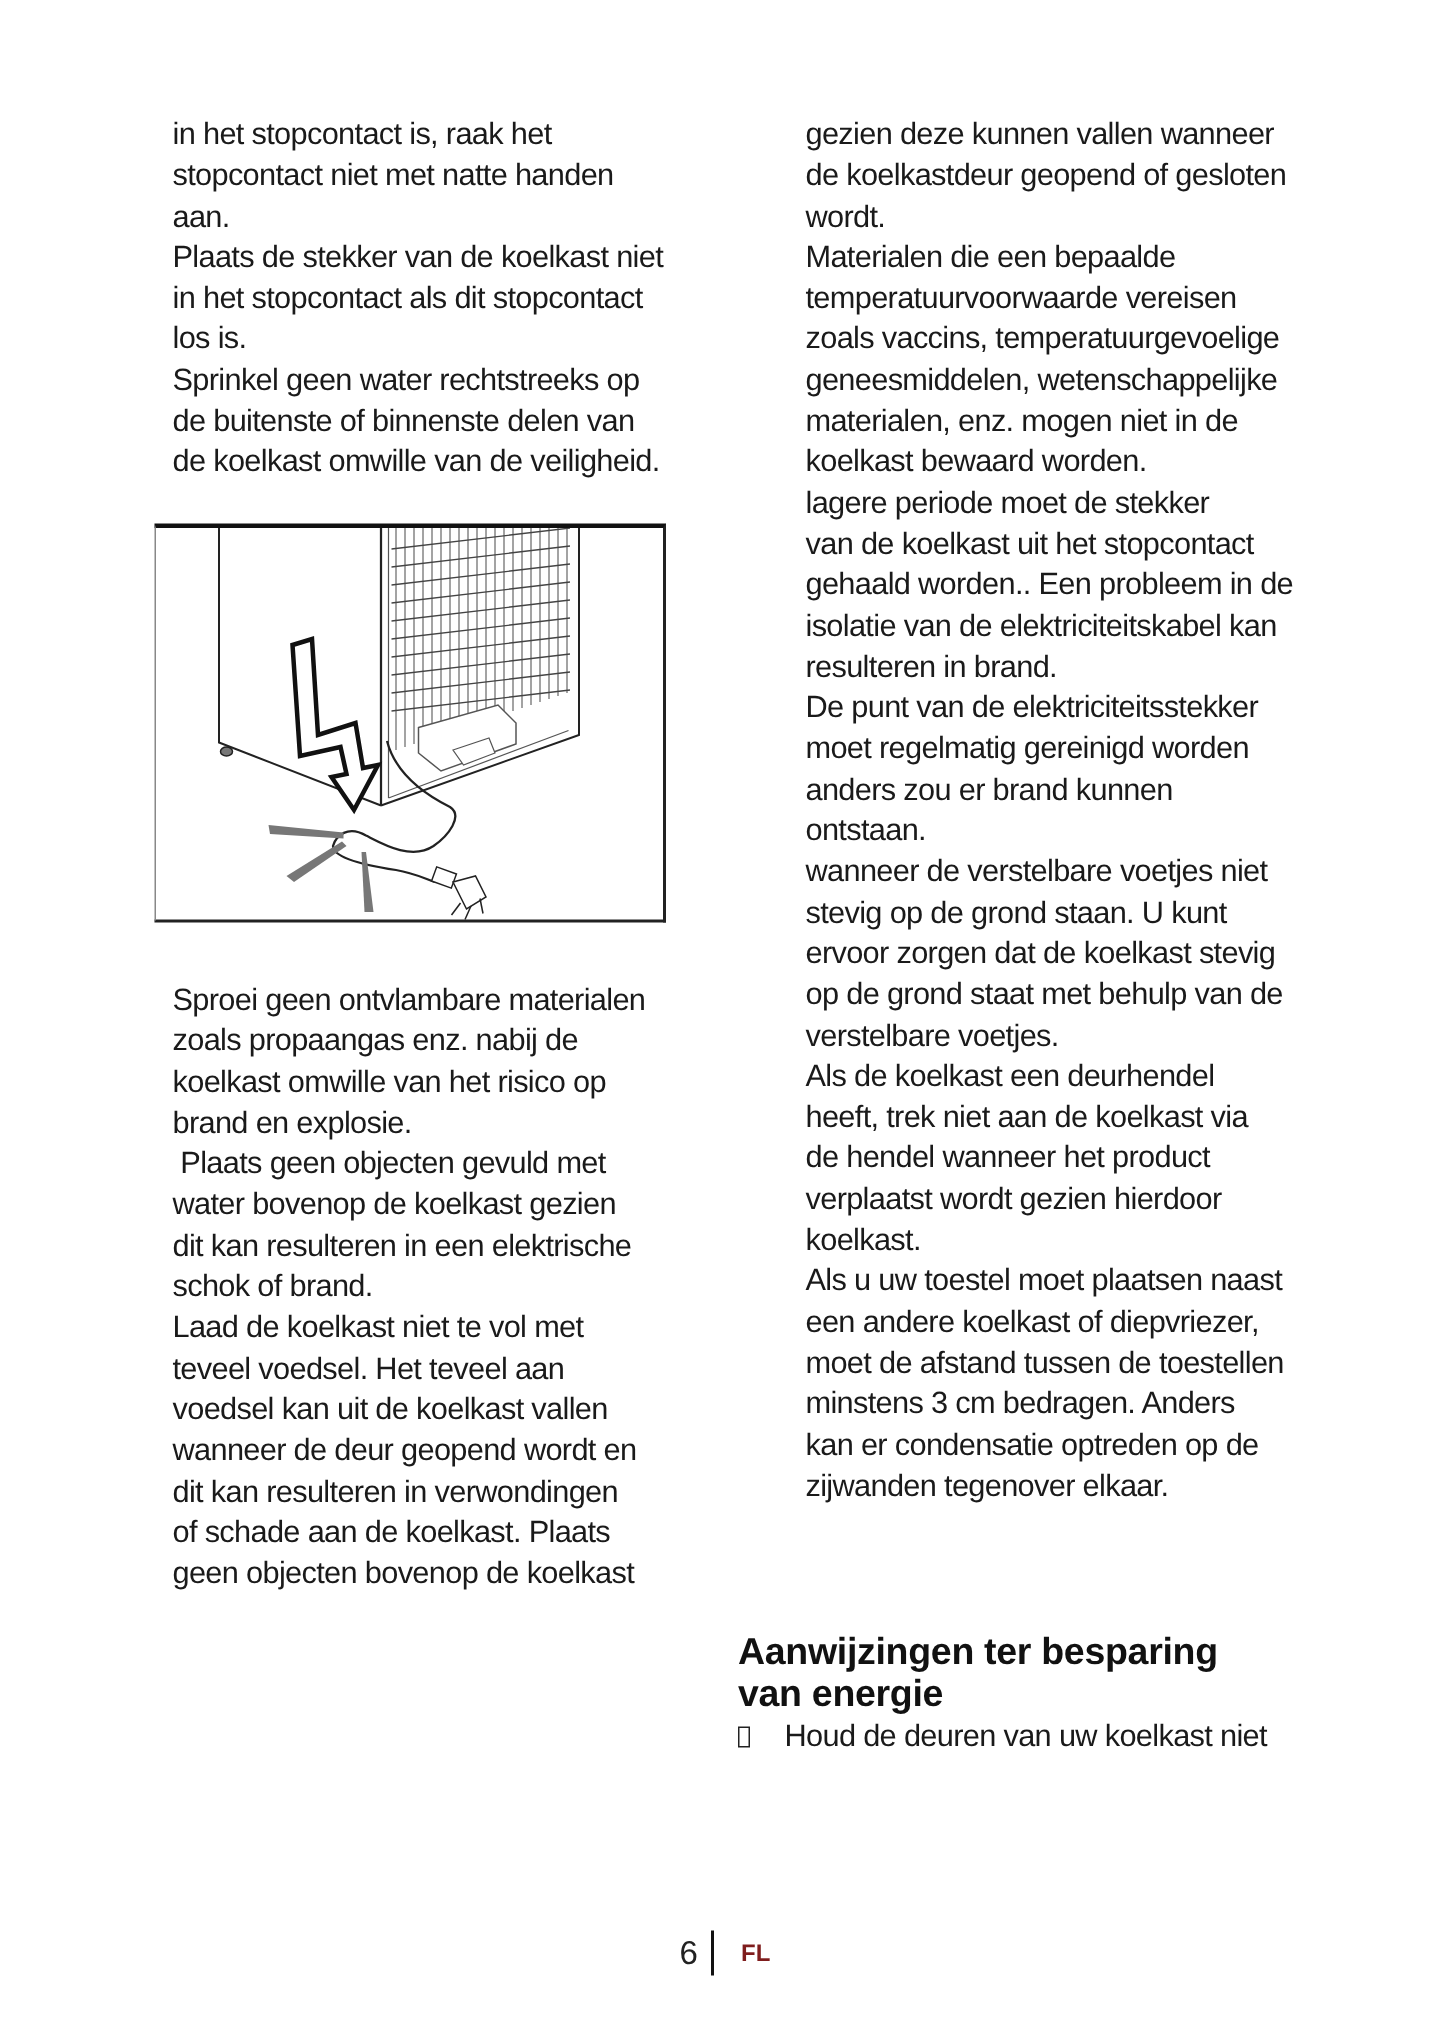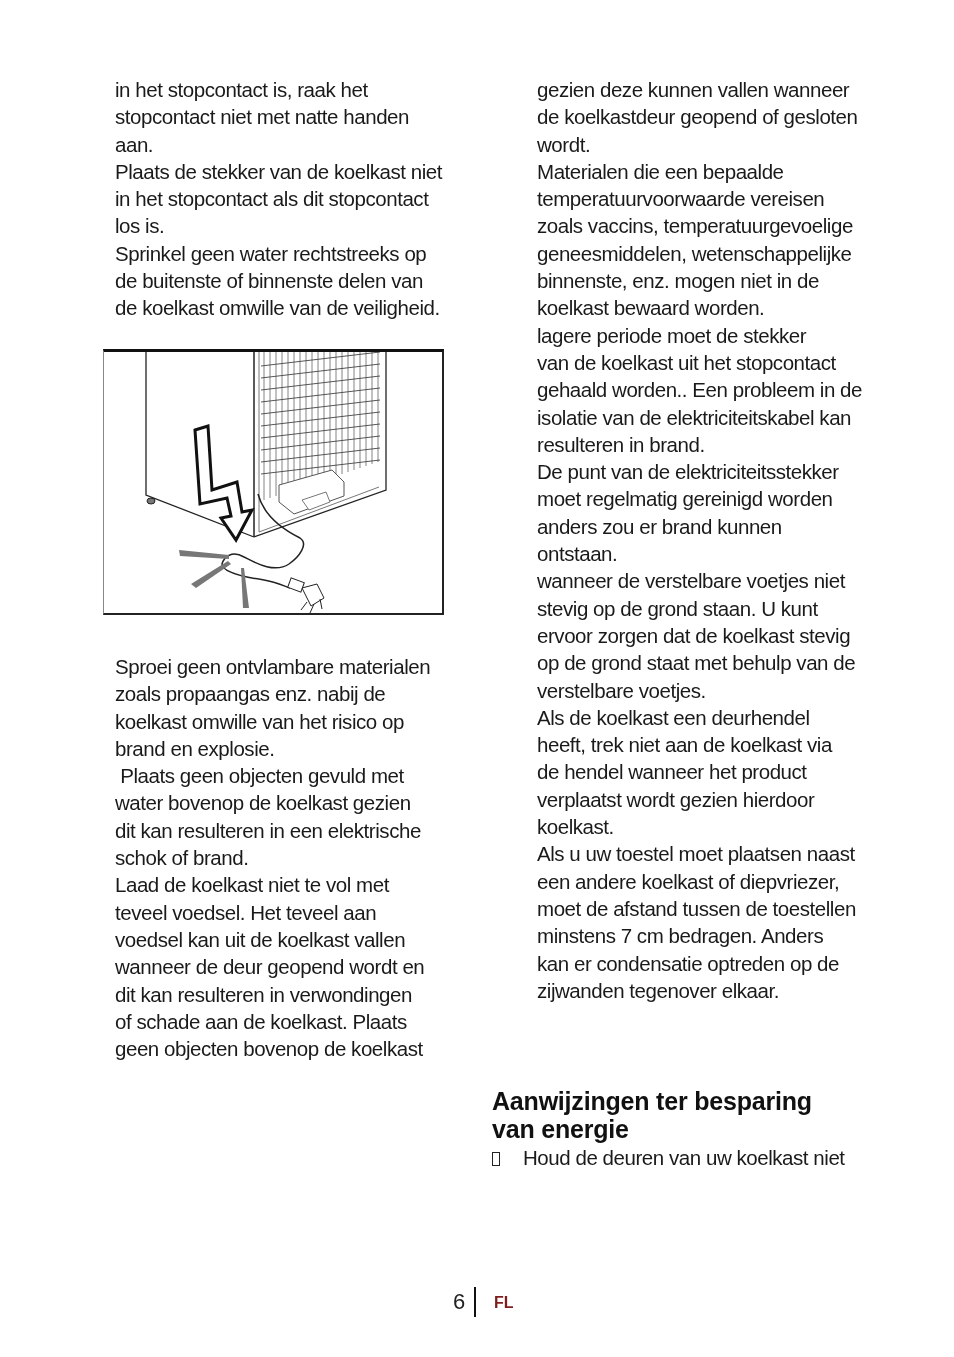--- a/index.html
+++ b/index.html
@@ -130,21 +130,21 @@
 </div>
 
 <div class="col col-right">
   <span class="line">gezien deze kunnen vallen wanneer</span>
   <span class="line">de koelkastdeur geopend of gesloten</span>
   <span class="line">wordt.</span>
   <span class="line">Materialen die een bepaalde</span>
   <span class="line">temperatuurvoorwaarde vereisen</span>
   <span class="line">zoals vaccins, temperatuurgevoelige</span>
   <span class="line">geneesmiddelen, wetenschappelijke</span>
-  <span class="line">binnenste, enz. mogen niet in de</span>
+  <span class="line">materialen, enz. mogen niet in de</span>
   <span class="line">koelkast bewaard worden.</span>
   <span class="line">lagere periode moet de stekker</span>
   <span class="line">van de koelkast uit het stopcontact</span>
   <span class="line">gehaald worden.. Een probleem in de</span>
   <span class="line">isolatie van de elektriciteitskabel kan</span>
   <span class="line">resulteren in brand.</span>
   <span class="line">De punt van de elektriciteitsstekker</span>
   <span class="line">moet regelmatig gereinigd worden</span>
   <span class="line">anders zou er brand kunnen</span>
   <span class="line">ontstaan.</span>
@@ -154,21 +154,21 @@
   <span class="line">op de grond staat met behulp van de</span>
   <span class="line">verstelbare voetjes.</span>
   <span class="line">Als de koelkast een deurhendel</span>
   <span class="line">heeft, trek niet aan de koelkast via</span>
   <span class="line">de hendel wanneer het product</span>
   <span class="line">verplaatst wordt gezien hierdoor</span>
   <span class="line">koelkast.</span>
   <span class="line">Als u uw toestel moet plaatsen naast</span>
   <span class="line">een andere koelkast of diepvriezer,</span>
   <span class="line">moet de afstand tussen de toestellen</span>
-  <span class="line">minstens 7 cm bedragen. Anders</span>
+  <span class="line">minstens 3 cm bedragen. Anders</span>
   <span class="line">kan er condensatie optreden op de</span>
   <span class="line">zijwanden tegenover elkaar.</span>
 </div>
 
 <div class="heading">
   <span class="line">Aanwijzingen ter besparing</span>
   <span class="line">van energie</span>
 </div>
 
 <div class="bullet-row">

